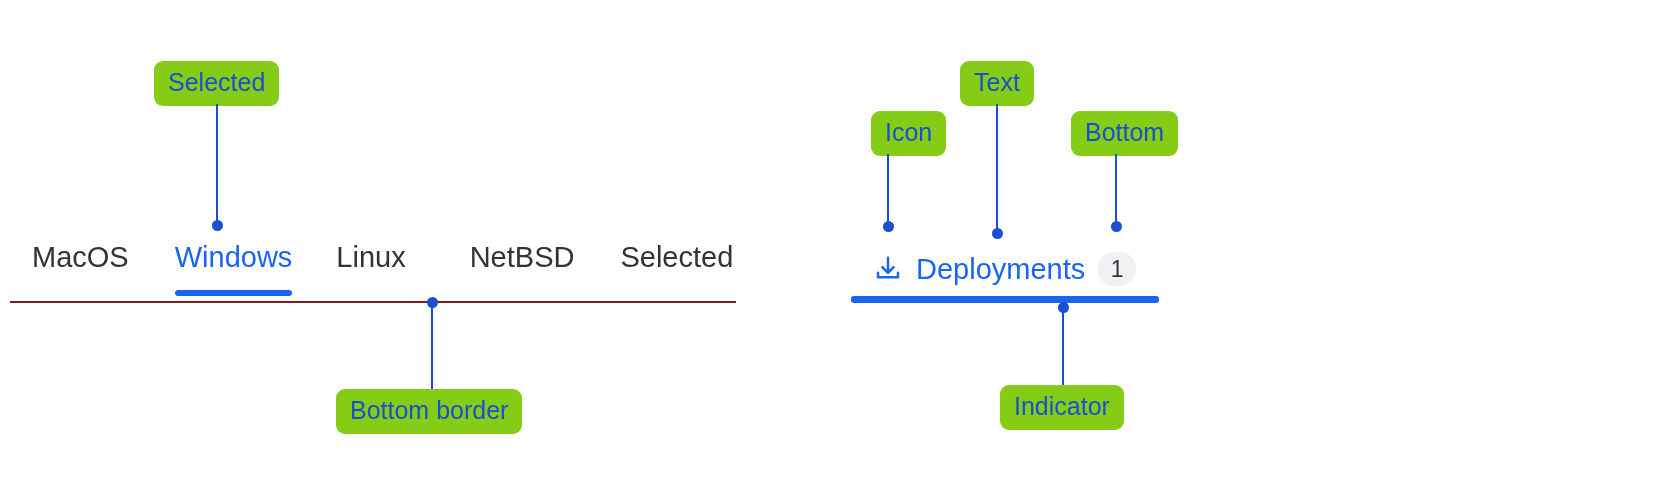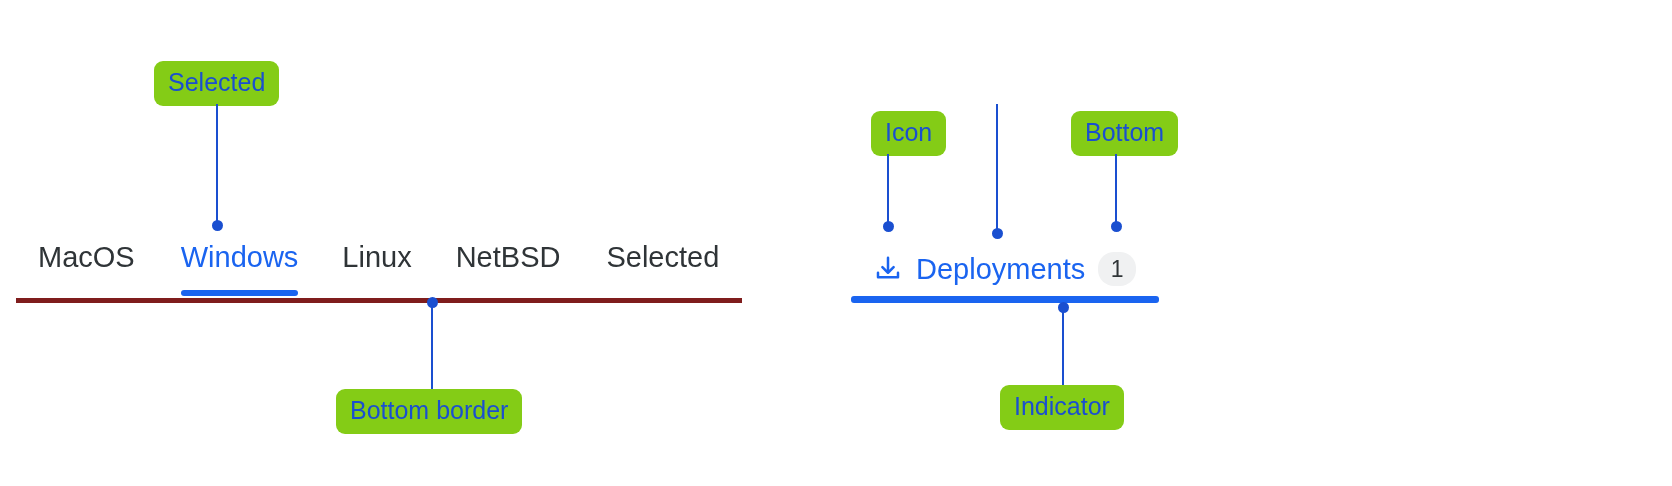--- a/index.html
+++ b/index.html
@@ -42,25 +42,25 @@
     position: absolute;
     width: 11px;
     height: 11px;
     border-radius: 50%;
     background: #1a4fd0;
   }
 
   
   .tabbar {
     position: absolute;
-    left: 16px;
+    left: 10px;
     top: 243px;
     width: 726px;
     height: 60px;
-    border-bottom: 5px solid #7f1d1d;
+    border-bottom: 2px solid #7f1d1d;
   }
   .tabbar-inner {
     display: flex;
     align-items: flex-start;
     height: 100%;
   }
   .tab {
     position: relative;
     font-size: 29px;
     line-height: 1;
@@ -69,21 +69,21 @@
     margin: 0 0 0 0;
     background: none;
     border: none;
     font-family: "Liberation Sans", sans-serif;
     cursor: pointer;
     white-space: nowrap;
   }
   .tab.t-macos   { margin-left: 22px; }
   .tab.t-windows { margin-left: 46px; }
   .tab.t-linux   { margin-left: 44px; }
-  .tab.t-netbsd  { margin-left: 44px; }
+  .tab.t-netbsd  { margin-left: 64px; }
   .tab.t-openbsd { margin-left: 46px; }
 
   .tab.selected { color: #1a64f0; }
   .tab .underline {
     position: absolute;
     left: 0;
     right: 0;
     bottom: -2px;
     height: 6px;
     border-radius: 4px;
@@ -173,20 +173,21 @@
   </div>
 
   <div class="anno-dot" style="left:427px; top:297px;"></div>
   <div class="anno-line" style="left:431px; top:303px; height:87px;"></div>
   <div class="anno-badge" style="left:336px; top:389px;">Bottom border</div>
 
   <div class="anno-badge" style="left:871px; top:111px;">Icon</div>
   <div class="anno-line" style="left:887px; top:154px; height:72px;"></div>
   <div class="anno-dot" style="left:883px; top:221px;"></div>
 
+  <div class="anno-badge" style="left:960px; top:61px;">Text</div>
   <div class="anno-line" style="left:996px; top:104px; height:130px;"></div>
   <div class="anno-dot" style="left:992px; top:228px;"></div>
 
   <div class="anno-badge" style="left:1071px; top:111px;">Bottom</div>
   <div class="anno-line" style="left:1115px; top:154px; height:72px;"></div>
   <div class="anno-dot" style="left:1111px; top:221px;"></div>
 
   <div class="deptab">
     <div class="deptab-row">
       <svg class="dep-icon" viewBox="0 0 24 24" fill="none" stroke="#1a64f0" stroke-width="2" stroke-linecap="round" stroke-linejoin="round">

